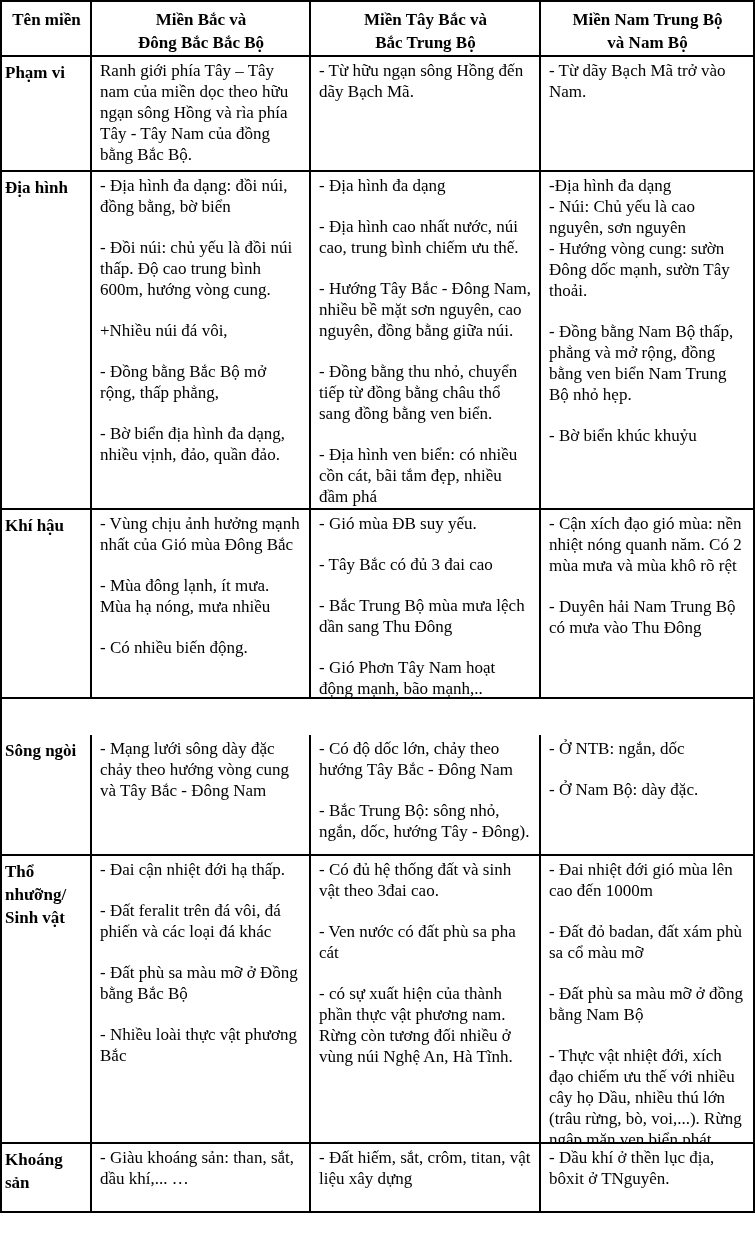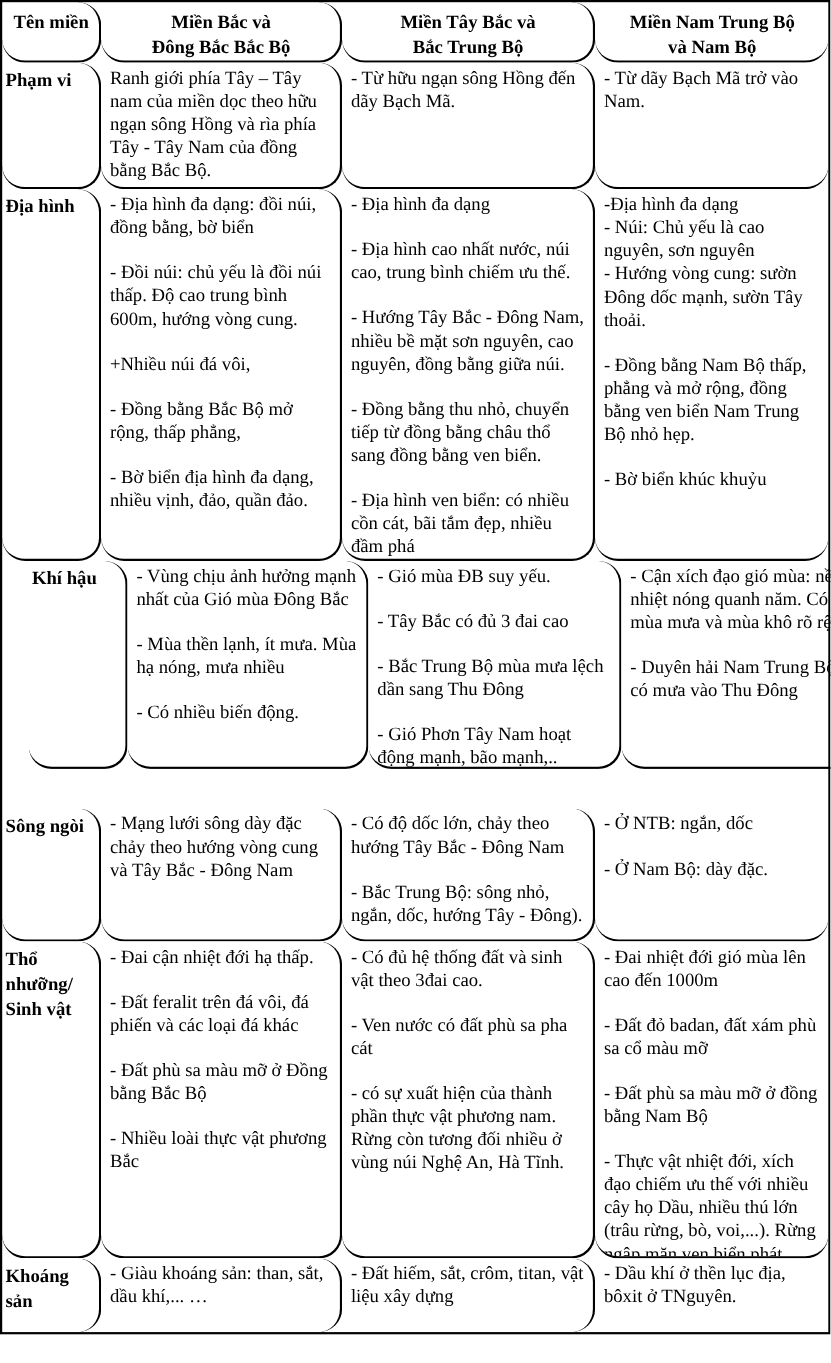--- a/index.html
+++ b/index.html
@@ -28,29 +28,28 @@
     grid-template-columns: 90px 219px 230px 212px;
   }
   .cell {
     box-sizing: border-box;
     border-right: 2px solid #000000;
     border-bottom: 2px solid #000000;
     overflow: hidden;
     padding: 3px 7px 0 8px;
     font-size: 17px;
     line-height: 21px;
-    border-radius: 21px;
   }
   .hrow .cell:last-child, .row .cell:last-child { border-right: none; }
   #rows .row:last-child .cell { border-bottom: none; }
 
   .hrow { height: 55px; }
   #rows .row:nth-child(1) { height: 115px; }  
   #rows .row:nth-child(2) { height: 338px; }  
-  #rows .row:nth-child(3) { height: 189px; padding-left: 24px; }  
+  #rows .row:nth-child(3) { height: 189px; }  
   #rows .row:nth-child(4) { height: 121px; margin-top: 36px; }  
   #rows .row:nth-child(5) { height: 288px; }  
   #rows .row:nth-child(6) { height: 67px; }   
 
   .head-cell {
     font-weight: bold;
     text-align: center;
     white-space: pre-line;
     padding-top: 6px;
     line-height: 23px;
@@ -115,21 +114,21 @@
 - Núi: Chủ yếu là cao nguyên, sơn nguyên
 - Hướng vòng cung: sườn Đông dốc mạnh, sườn Tây thoải.</p>
             <p class="para">- Đồng bằng Nam Bộ thấp, phẳng và mở rộng, đồng bằng ven biển Nam Trung Bộ nhỏ hẹp.</p>
             <p class="para">- Bờ biển khúc khuỷu</p>
           </div>
         </div>
         <div class="row">
           <div class="cell label-cell">Khí hậu</div>
           <div class="cell body-cell">
             <p class="para">- Vùng chịu ảnh hưởng mạnh nhất của Gió mùa Đông Bắc</p>
-            <p class="para">- Mùa thền lạnh, ít mưa.  Mùa hạ nóng, mưa nhiều</p>
+            <p class="para">- Mùa đông lạnh, ít mưa.  Mùa hạ nóng, mưa nhiều</p>
             <p class="para">- Có nhiều biến động.</p>
           </div>
           <div class="cell body-cell">
             <p class="para">- Gió mùa ĐB suy yếu.</p>
             <p class="para">- Tây Bắc có đủ 3 đai cao</p>
             <p class="para">- Bắc Trung Bộ mùa mưa lệch dần sang Thu Đông</p>
             <p class="para">- Gió Phơn Tây Nam hoạt động mạnh, bão mạnh,..</p>
           </div>
           <div class="cell body-cell">
             <p class="para">- Cận xích đạo gió mùa: nền nhiệt nóng quanh năm. Có 2 mùa  mưa và mùa khô rõ rệt</p>

